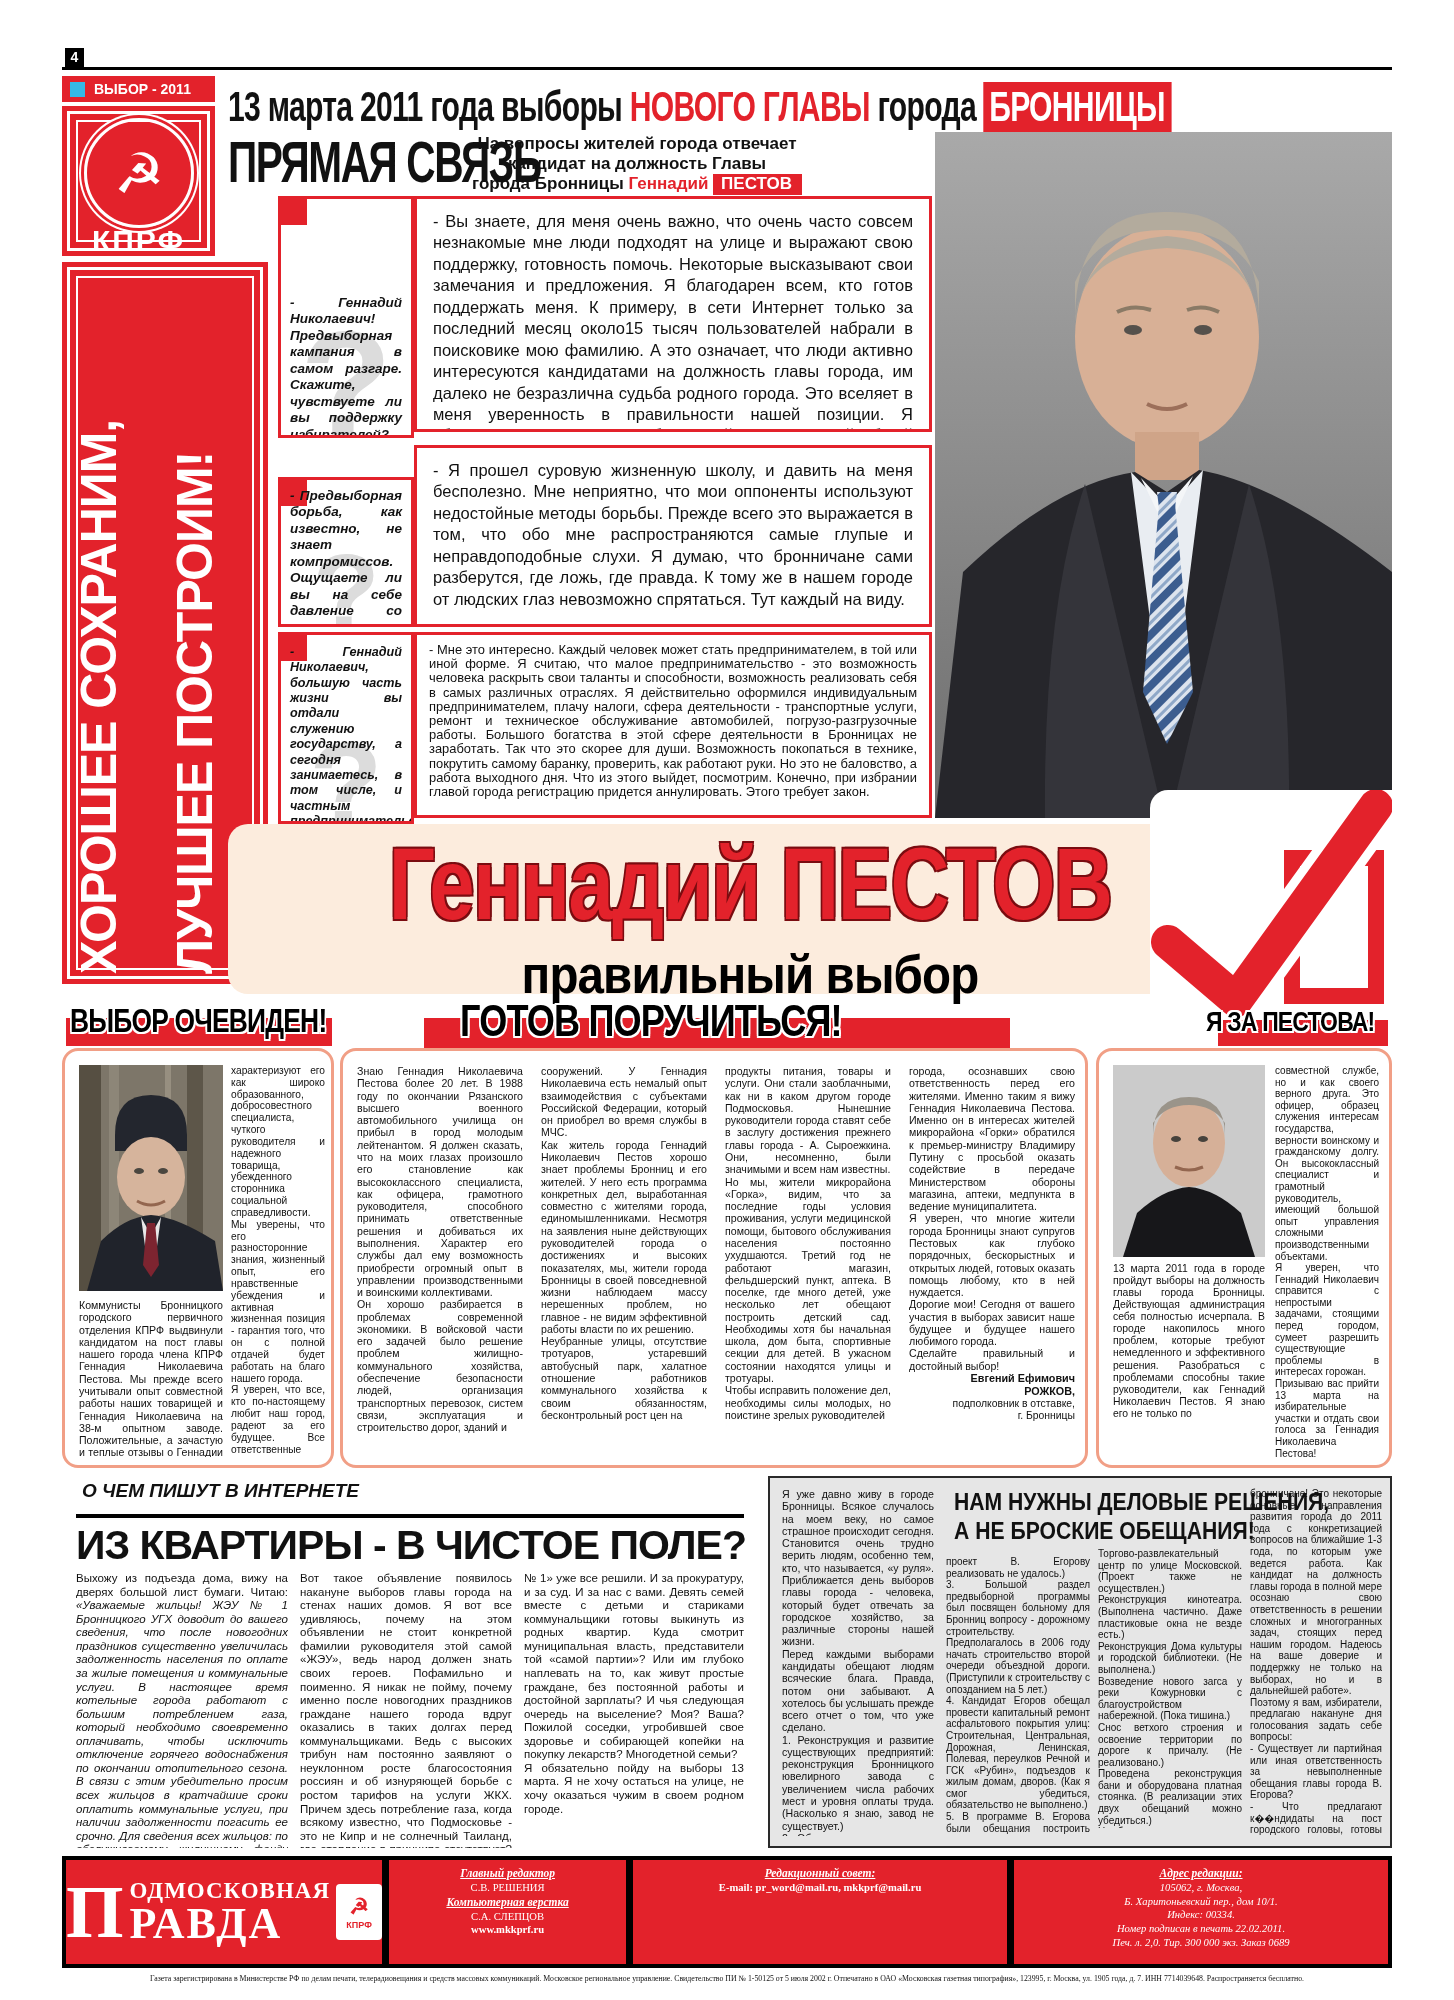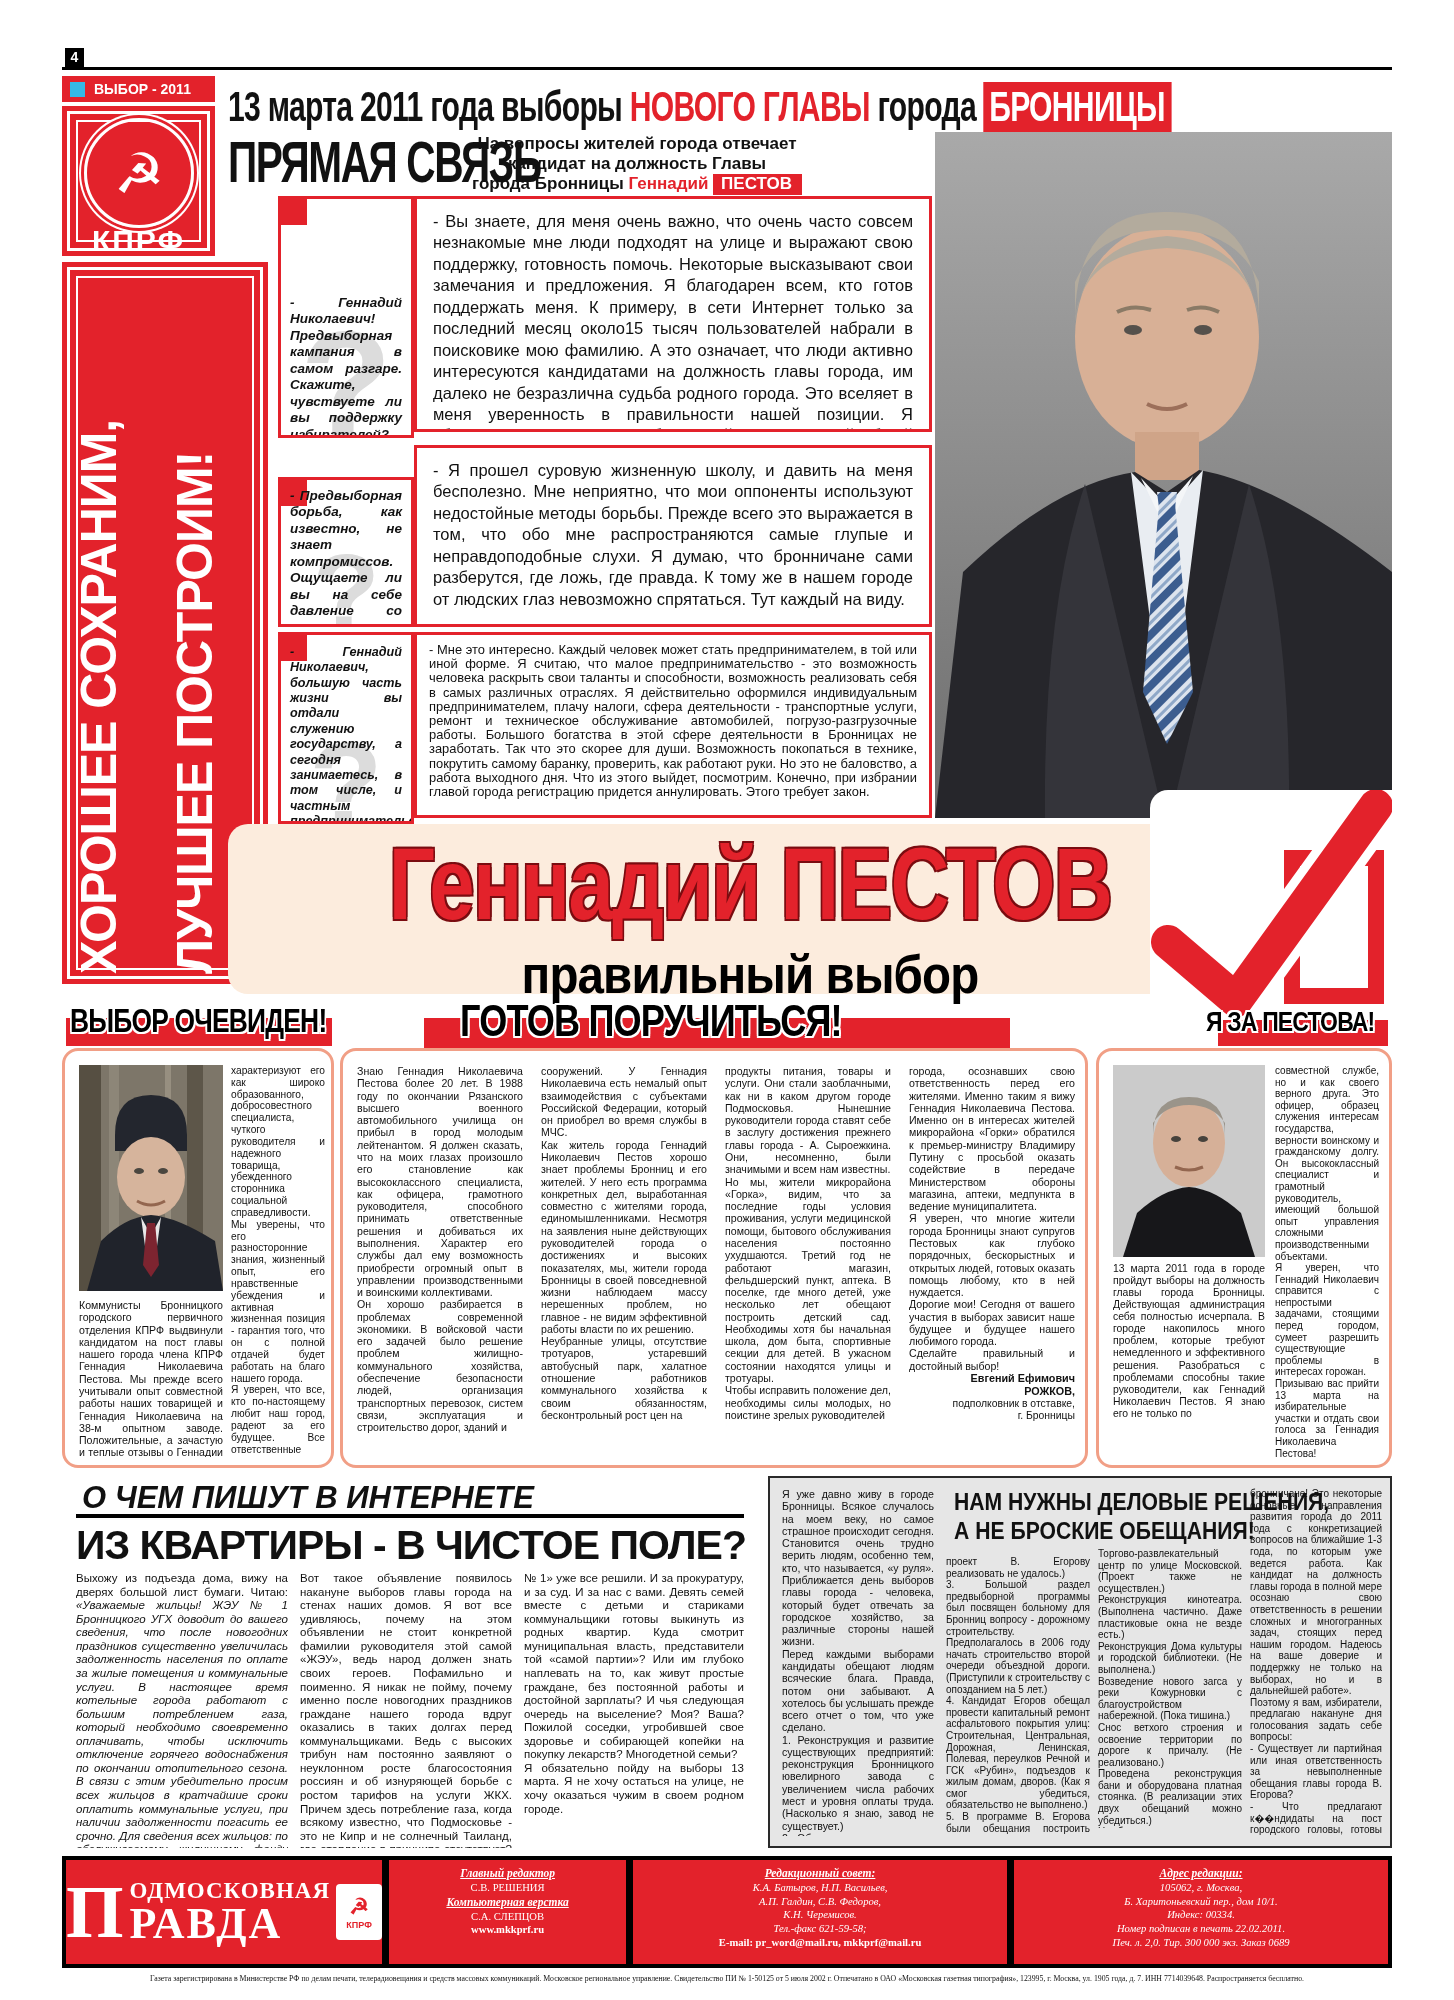--- a/index.html
+++ b/index.html
@@ -45,21 +45,21 @@
   
   .strip{background:#e3222b;}
   .arthead{font-weight:900;color:#000;white-space:nowrap;letter-spacing:-1px;
     text-shadow:-2px -2px 0 #fff,2px -2px 0 #fff,-2px 2px 0 #fff,2px 2px 0 #fff,0 -2px 0 #fff,0 2px 0 #fff,-2px 0 0 #fff,2px 0 0 #fff;}
   .card{border:3px solid #f19f86;border-radius:16px;background:#fff;overflow:hidden;box-sizing:border-box;}
   .body10{font-size:10.6px;line-height:1.16;text-align:justify;}
   .byl-name{font-weight:bold;text-align:right;white-space:pre-line;font-size:10.8px;line-height:1.2;}
   .byl-role{text-align:right;white-space:pre-line;font-size:10.4px;line-height:1.2;}
   .photoframe{overflow:hidden;background:#9a9a9a;}
   
-  .kicker{font-style:italic;font-weight:900;font-size:31px;white-space:nowrap;}
+  .kicker{font-style:italic;font-weight:900;font-size:19px;white-space:nowrap;}
   .bigq{font-weight:900;font-size:41px;white-space:nowrap;letter-spacing:-1px;}
   .small-col{font-size:11.5px;line-height:1.18;text-align:justify;}
   .it{font-style:italic;}
   
   .graybox{background:#e6e6e6;border:2px solid #2a2a2a;box-sizing:border-box;}
   .biz-title{font-weight:900;font-size:23px;text-align:center;line-height:1.25;white-space:nowrap;}
   .tiny-col{font-size:10px;line-height:1.16;text-align:justify;}
   
   .footer{background:#000;display:flex;gap:7px;padding:4px;box-sizing:border-box;}
   .fblock{background:#e3222b;color:#fff;font-family:"Liberation Serif",serif;text-align:center;
@@ -319,24 +319,20 @@
     </div>
     <div class="fblock" style="flex:0 0 225px;">
       <div class="fhead">Главный редактор</div>
       <div>С.В. РЕШЕНИЯ</div>
       <div class="fhead">Компьютерная верстка</div>
       <div>С.А. СЛЕПЦОВ</div>
       <div style="font-weight:bold;">www.mkkprf.ru</div>
     </div>
     <div class="fblock" style="flex:1 1 290px;">
       <div class="fhead">Редакционный совет:</div>
-      <div class="fbody">К.А. Батыров, Н.П. Васильев,
-А.П. Галдин, С.В. Федоров,
-К.Н. Черемисов.
-Тел.-факс 621-59-58;</div>
       <div style="font-weight:bold;">E-mail: pr_word@mail.ru, mkkprf@mail.ru</div>
     </div>
     <div class="fblock" style="flex:1 1 290px;">
       <div class="fhead">Адрес редакции:</div>
       <div class="fbody">105062, г. Москва,
 Б. Харитоньевский пер., дом 10/1.
 Индекс: 00334.
 Номер подписан в печать 22.02.2011.
 Печ. л. 2,0. Тир. 300 000 экз. Заказ 0689</div>
     </div>

